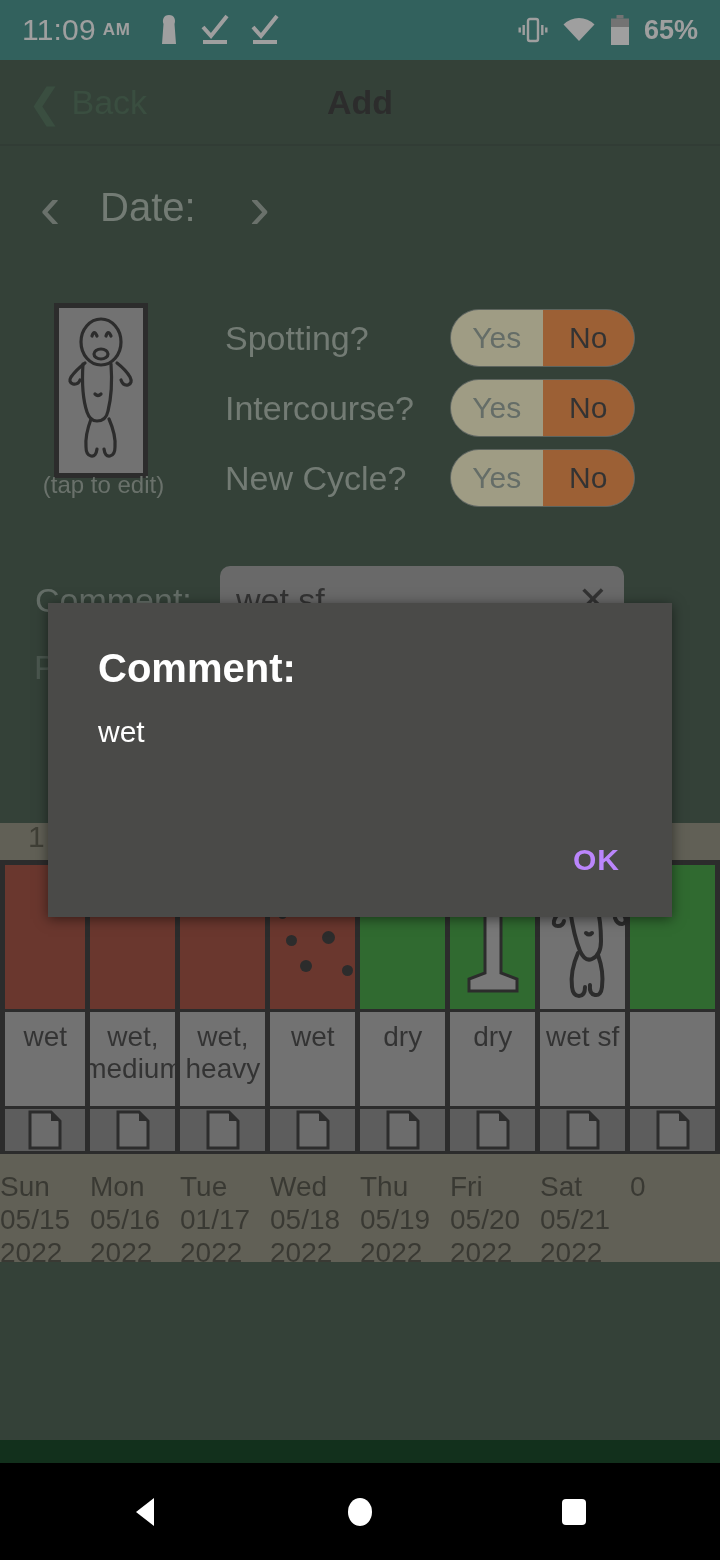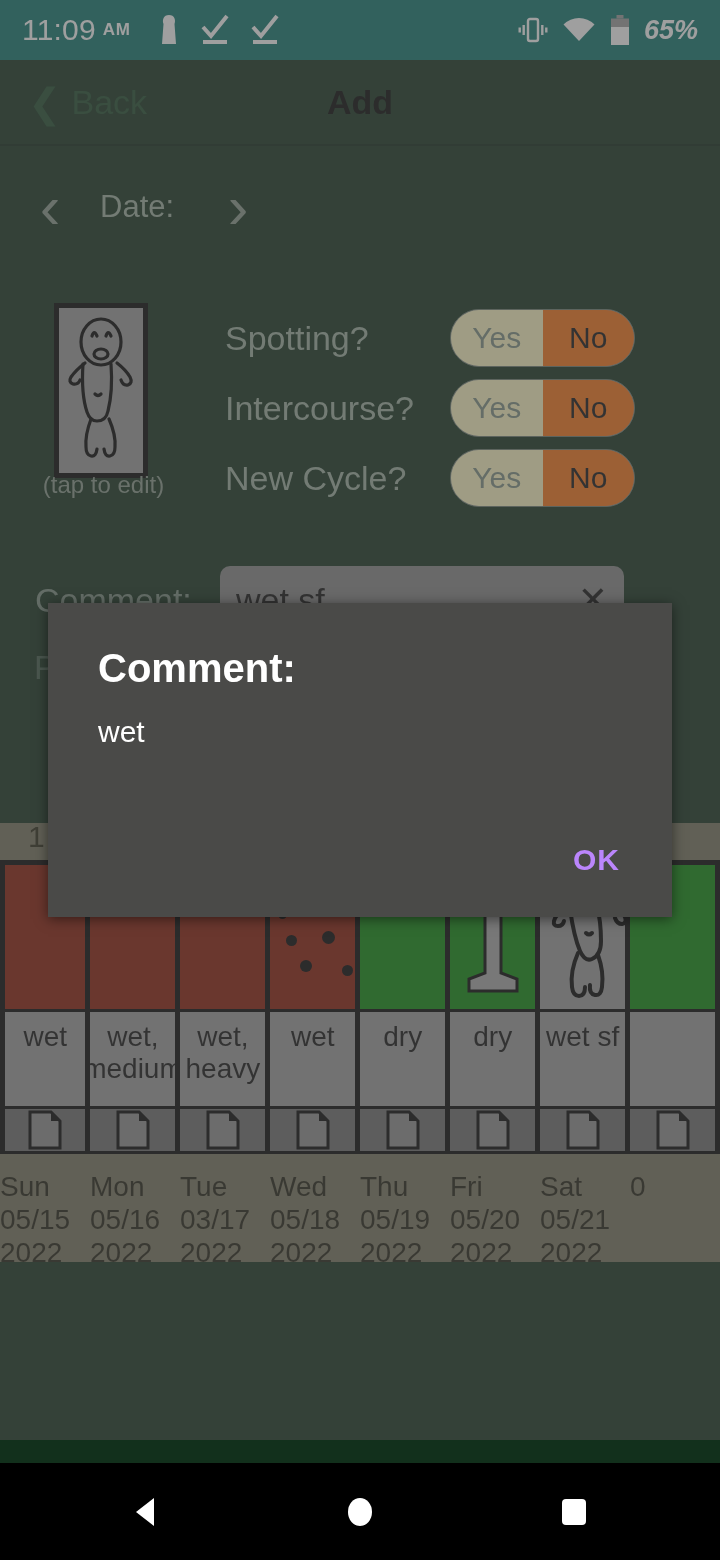--- a/index.html
+++ b/index.html
@@ -9,21 +9,21 @@
   #root{ position:relative; width:720px; height:1560px; background:#12301c; }
 
   
   .statusbar{
     position:absolute; left:0; top:0; width:720px; height:60px;
     background:#0f766e; display:flex; align-items:center; padding:0 22px;
   }
   .sb-time{ color:#fff; font-size:30px; font-weight:500; letter-spacing:.2px; }
   .sb-ampm{ color:#fff; font-size:17px; font-weight:600; margin-left:7px; letter-spacing:.5px;}
   .sb-icons-left{ display:flex; align-items:center; gap:20px; margin-left:28px; }
-  .sb-right{ margin-left:auto; display:flex; align-items:center; gap:14px;font-style:italic; }
+  .sb-right{ margin-left:auto; display:flex; align-items:center; gap:14px; }
   .sb-batt-text{ color:#fff; font-size:27px; font-weight:600; }
 
   
   .appbar{
     position:absolute; left:0; top:60px; width:720px; height:85px;
     background:#12301c; display:flex; align-items:center;
   }
   .back{ display:flex; align-items:center; gap:10px; margin-left:28px; }
   .back-chev{ color:#1f4d2e; font-size:40px; line-height:1; font-weight:300; }
   .back-label{ color:#1f4d2e; font-size:34px; }
@@ -33,21 +33,21 @@
     color:#000; font-size:34px; font-weight:bold;
   }
   .appbar-rule{ position:absolute; left:0; top:144px; width:720px; height:2px; background:#0d2415; }
 
   
   .daterow{
     position:absolute; left:0; top:152px; width:720px; height:110px;
     display:flex; align-items:center;
   }
   .date-arrow{ color:#8a9a8d; font-size:62px; font-weight:300; line-height:1; width:100px; text-align:center; }
-  .date-label{ color:#9db0a1; font-size:31px; margin-right:14px; }
+  .date-label{ color:#9db0a1; font-size:40px; margin-right:14px; }
   .date-box{
     width:400px; height:78px; background:#808080; color:#000;
     display:flex; align-items:center; justify-content:center; font-size:34px;
   }
 
   
   .formzone{ position:absolute; left:0; top:275px; width:720px; }
   .baby-thumb{
     position:absolute; left:54px; top:28px; width:94px; height:175px;
     background:#9b9b9b; border:5px solid #000;
@@ -232,21 +232,21 @@
           <div>05/15</div>
           <div>2022</div>
         </div>
         <div class="dcell">
           <div>Mon</div>
           <div>05/16</div>
           <div>2022</div>
         </div>
         <div class="dcell">
           <div>Tue</div>
-          <div>03/17</div>
+          <div>01/17</div>
           <div>2022</div>
         </div>
         <div class="dcell">
           <div>Wed</div>
           <div>05/18</div>
           <div>2022</div>
         </div>
         <div class="dcell">
           <div>Thu</div>
           <div>05/19</div>

